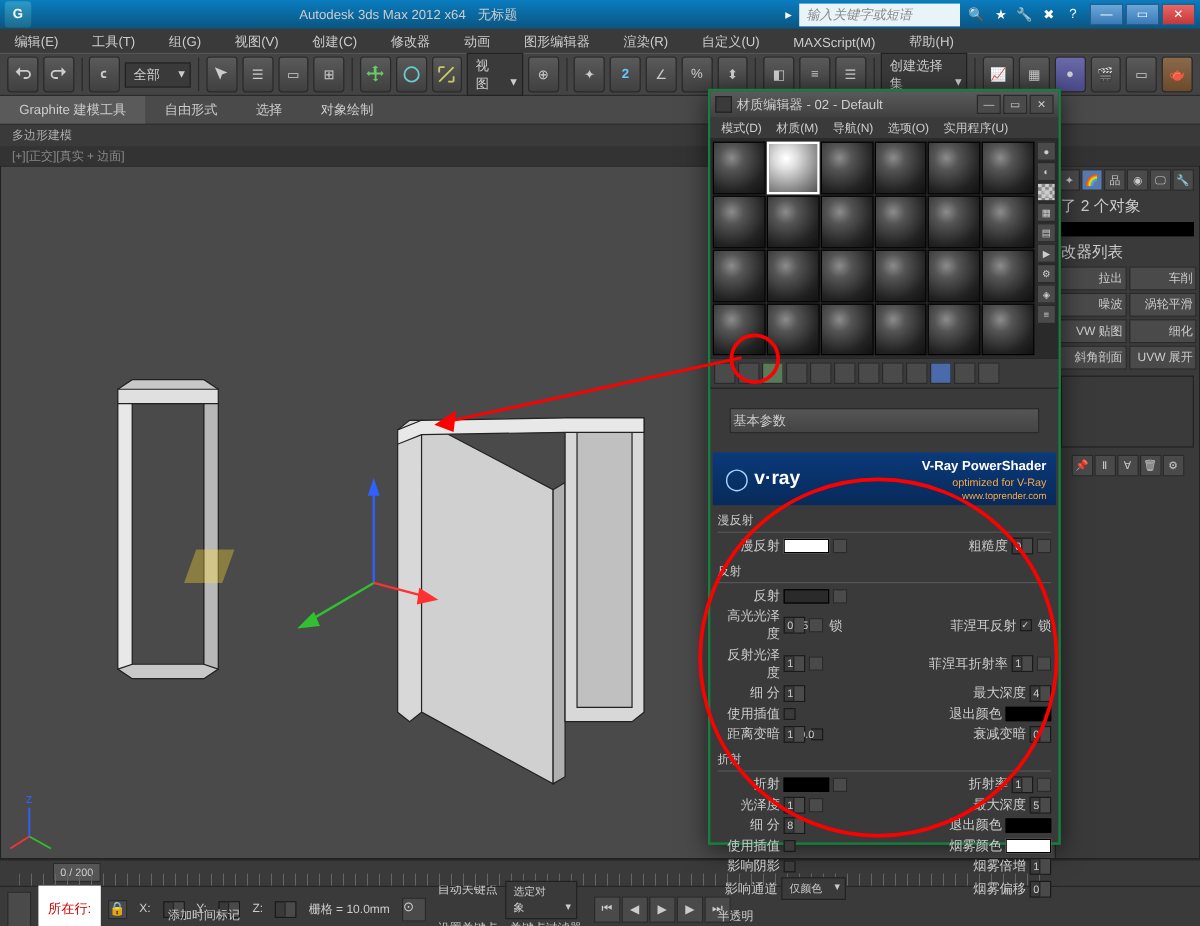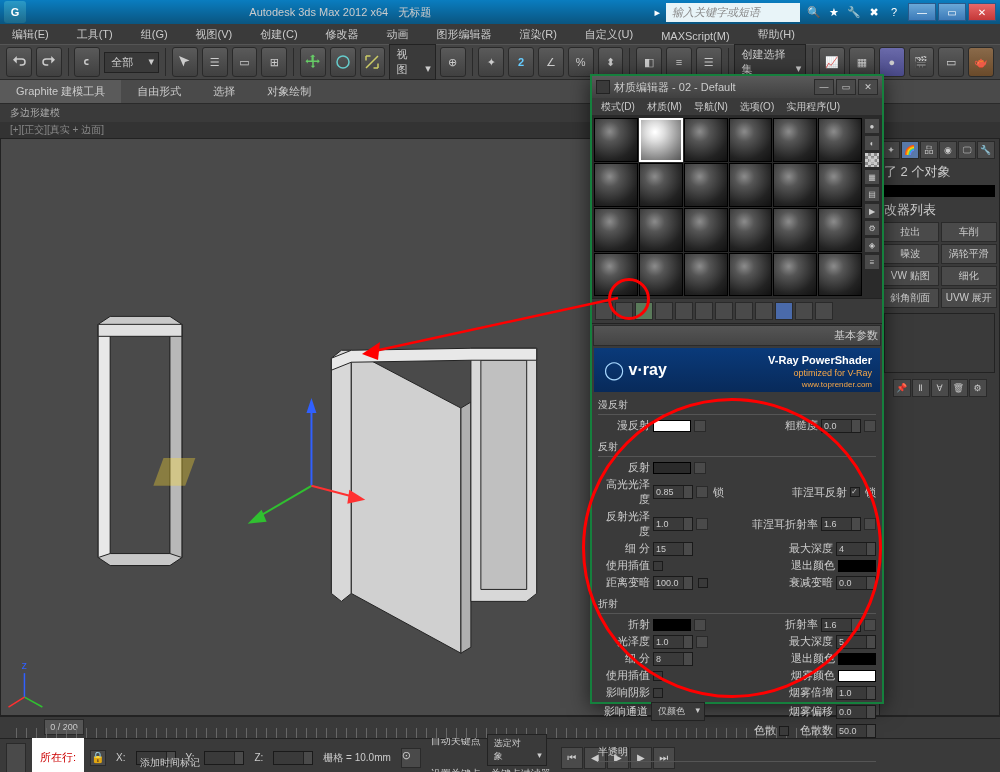--- a/index.html
+++ b/index.html
@@ -27,21 +27,21 @@
 .subr{height:18px;background:#3a3a3a;padding:2px 10px;color:#aaa;font-size:10px}
 .subr2{height:16px;background:#333;padding:1px 10px;color:#888;font-size:10px}
 .workspace{position:relative;background:#4a4a4a;height:578px;border:1px solid #222}
 .viewport{position:absolute;left:0;top:0;width:880px;height:100%;background:#4a4a4a}
 .viewport svg{width:100%;height:100%}
 .rpanel{position:absolute;right:0;top:0;width:120px;height:100%;background:#3a3a3a;border-left:1px solid #222}
 .rpanel .icons{display:flex;flex-wrap:wrap;padding:2px;gap:1px}
 .rpanel .ico{width:18px;height:18px;background:#4a4a4a;border:1px solid #2a2a2a;display:grid;place-items:center;font-size:9px}
 .rpanel .txt{font-size:13px;color:#ccc;padding:2px 4px;text-align:left}
 .rpanel .row{display:flex;gap:2px;padding:1px 2px}
-.rpanel .btn2{flex:1;background:#4a4a4a;border:1px solid #2a2a2a;text-align:center;padding:2px;font-size:10px}
+.rpanel .btn2{flex:1;background:#4a4a4a;border:1px solid #2a2a2a;text-align:right;padding:2px;font-size:10px}
 .mateditor{position:absolute;left:590px;top:74px;width:294px;height:630px;background:#3a3a3a;border:2px solid #15803d;box-shadow:0 4px 20px rgba(0,0,0,0.6);z-index:100}
 .mateditor .mebar{height:22px;background:linear-gradient(#5a5a5a,#404040);display:flex;align-items:center;padding:0 4px}
 .mateditor .mebar .sq{width:14px;height:14px;background:#3a3a3a;border:1px solid #222;margin-right:4px}
 .mateditor .mebar .mtitle{flex:1;font-size:11px}
 .mateditor .mebar .wbs{display:flex;gap:2px}
 .mateditor .mebar .wbs div{width:20px;height:16px;display:grid;place-items:center;background:#4a4a4a;border:1px solid #2a2a2a;font-size:9px}
 .mateditor .memenu{height:18px;display:flex;padding:0 4px;gap:2px;align-items:center;background:#3a3a3a;border-bottom:1px solid #2a2a2a}
 .mateditor .memenu span{padding:1px 5px;font-size:10px}
 .slots{display:flex;background:#2a2a2a;padding:2px}
 .slotgrid{display:grid;grid-template-columns:repeat(6,1fr);gap:1px;flex:1}
@@ -49,37 +49,37 @@
 .slot.sel{background:radial-gradient(circle at 35% 30%,#fff 2%,#ddd 25%,#888 70%,#555);border:2px solid #fff}
 .sidetools{width:18px;display:flex;flex-direction:column;gap:1px;padding-left:2px}
 .sidetools div{width:16px;height:16px;background:#4a4a4a;border:1px solid #2a2a2a;font-size:8px;display:grid;place-items:center}
 .metools{display:flex;padding:3px;gap:2px;background:#3a3a3a;border-top:1px solid #222;border-bottom:1px solid #222}
 .metools div{width:18px;height:18px;background:#4a4a4a;border:1px solid #2a2a2a}
 .namerow{display:flex;padding:3px;gap:4px;align-items:center}
 .namerow .eyedrop{width:18px;height:18px;background:#4a4a4a;border:1px solid #2a2a2a}
 .namerow .namefield{flex:1;background:#2a2a2a;border:1px solid #1a1a1a;padding:2px 4px 2px 4px;position:relative}
 .namerow .namefield:after{content:"▾";position:absolute;right:4px}
 .namerow .typebtn{padding:2px 10px;background:#4a4a4a;border:1px solid #2a2a2a}
-.rollhdr{background:linear-gradient(#555,#444);border:1px solid #2a2a2a;text-align:right;padding:2px;font-size:11px;margin:1px}
+.rollhdr{background:linear-gradient(#555,#444);border:1px solid #2a2a2a;text-align:left;padding:2px;font-size:11px;margin:16px}
 .vraylogo{height:44px;background:linear-gradient(#0a3a7a,#082a5a);margin:2px;display:flex;align-items:center;padding:0 10px;position:relative}
 .vraylogo .vtxt{font-size:16px;font-weight:bold;color:#fff}
 .vraylogo .vsub{position:absolute;right:8px;top:6px;font-size:11px;color:#fff;font-weight:bold}
 .vraylogo .vsub2{position:absolute;right:8px;top:20px;font-size:9px;color:#f8a848}
 .vraylogo .vsub3{position:absolute;right:8px;bottom:3px;font-size:8px;color:#f8a848}
 .params{padding:2px 6px}
 .grphdr{font-size:10px;color:#ccc;padding:2px 0;border-bottom:1px solid #555;margin-bottom:2px}
 .prow{display:flex;align-items:center;gap:3px;padding:1px 0;font-size:10px}
 .prow .lbl{text-align:right;color:#ccc}
 .prow .lbl.w1{width:52px}
 .prow .lbl.w2{width:46px}
 .swatch{width:38px;height:12px;border:1px solid #000}
 .swatch.white{background:#fff}
 .swatch.dkgray{background:#2a2a2a}
 .swatch.black{background:#000}
-.spinner{width:40px;height:14px;background:#3a3a3a;border:1px solid #1a1a1a;padding:5px 2px;display:flex;align-items:center;font-size:9px;position:relative}
+.spinner{width:18px;height:14px;background:#3a3a3a;border:1px solid #1a1a1a;padding:5px 2px;display:flex;align-items:center;font-size:9px;position:relative}
 .spinner:after{content:"";position:absolute;right:0;top:0;width:8px;height:100%;background:#4a4a4a;border-left:1px solid #222}
 .chk{width:10px;height:10px;background:#3a3a3a;border:1px solid #1a1a1a;display:inline-block}
 .chk.on:after{content:"✓";font-size:8px;color:#ccc;display:block;line-height:8px}
 .mapbtn{width:12px;height:12px;background:#4a4a4a;border:1px solid #2a2a2a}
 .timeline{height:22px;background:#3a3a3a;border-top:1px solid #222;display:flex;align-items:center;position:relative}
 .timeline .tslider{position:absolute;left:44px;top:2px;width:40px;height:16px;background:#555;border:1px solid #2a2a2a;text-align:center;font-size:9px;line-height:14px}
 .timeline .ruler{position:absolute;left:16px;right:130px;bottom:0;height:10px;background:repeating-linear-gradient(90deg,#666 0,#666 1px,transparent 1px,transparent 10px)}
 .statusbar{height:38px;background:#3a3a3a;border-top:1px solid #222;display:flex;align-items:center;padding:0 6px;gap:6px}
 .statusbar .sb1{width:20px;height:30px;background:#4a4a4a;border:1px solid #2a2a2a}
 .statusbar .stag{background:#fff;color:#c00;padding:19px 8px;font-size:11px}
@@ -499,27 +499,20 @@
       <span class="lbl w2">烟雾倍增</span>
       <div class="spinner">1.0</div>
     </div>
     <div class="prow">
       <span class="lbl" style="width:50px">影响通道</span>
       <div class="dropdown" style="width:54px;font-size:9px">仅颜色</div>
       <span style="flex:1"></span>
       <span class="lbl w2">烟雾偏移</span>
       <div class="spinner">0.0</div>
     </div>
-    <div class="prow">
-      <span style="flex:1"></span>
-      <span class="lbl">色散</span>
-      <span class="chk"></span>
-      <span class="lbl" style="margin-left:8px">色散数</span>
-      <div class="spinner">50.0</div>
-    </div>
   </div>
   <div class="params">
       <div class="grphdr">半透明</div>
     </div>
 </div>
 
 <div class="redcircle" style="left:608px;top:278px;width:42px;height:42px"></div>
 <div class="redcircle" style="left:582px;top:398px;width:300px;height:300px"></div>
 <svg class="redarrow" style="left:350px;top:290px;width:280px;height:80px">
   <line x1="268" y1="8" x2="20" y2="62" stroke="#f00" stroke-width="2.5"></line>

